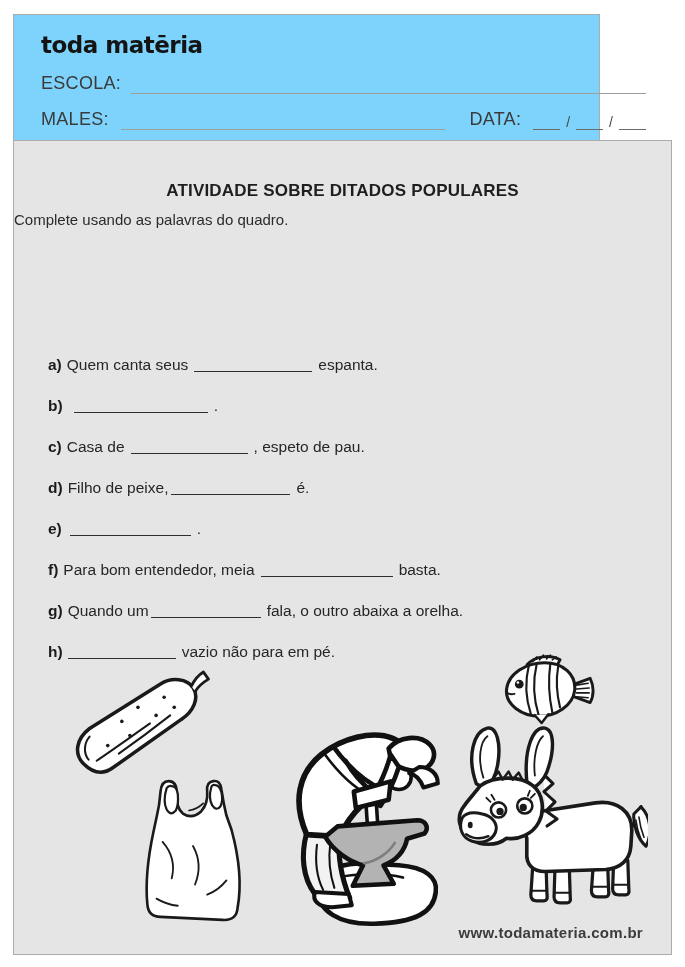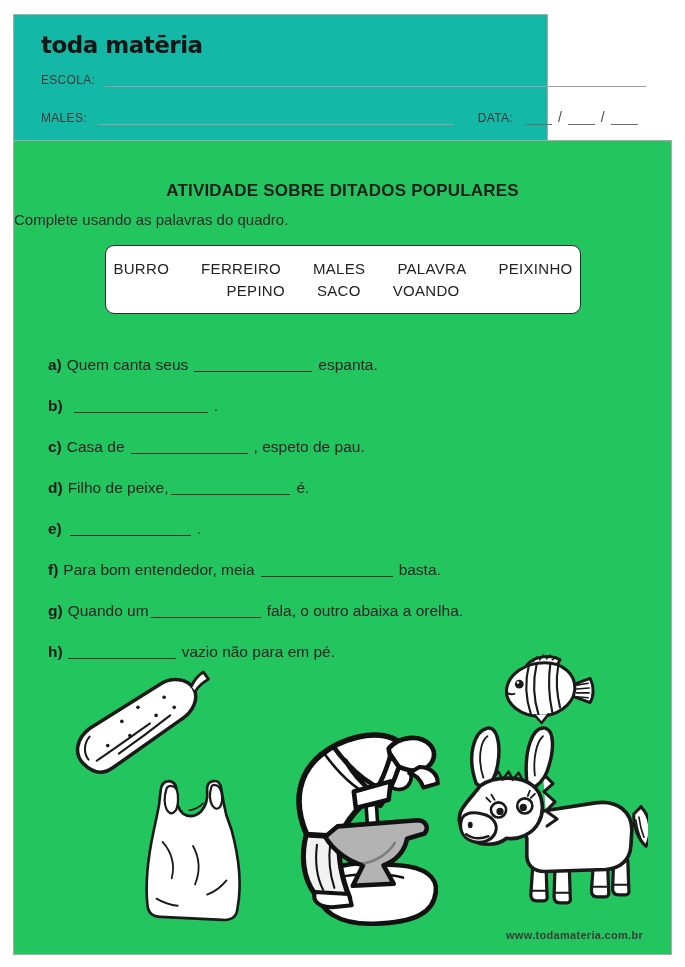--- a/index.html
+++ b/index.html
@@ -6,46 +6,46 @@
   html,body { background:#ffffff; }
   body {
     width:685px; height:967px; position:relative;
     font-family:"Liberation Sans", sans-serif;
     color:#262626;
   }
   .page { position:absolute; inset:0; }
 
   
   .header-box {
-    position:absolute; left:13px; top:14px; width:535px; height:127px;
-    border:1px solid #ababab; background:#14b8a6;
+    position:absolute; left:13px; top:14px; width:587px; height:127px;
+    border:1px solid #ababab; background:#7dd3fc;
   }
   .logo {
     position:absolute; left:27px; top:17px;
     font-family:"DejaVu Sans", sans-serif;
     font-weight:700; font-size:23px; letter-spacing:-0.5px; color:#141414;
   }
   .field-row { position:absolute; display:flex; align-items:flex-end; }
-  .field-label { font-size:12px; color:#3a3a3a; letter-spacing:0.3px; }
+  .field-label { font-size:18px; color:#3a3a3a; letter-spacing:0.3px; }
   .write-line {
     display:inline-block; border-bottom:1.5px solid #9e9e9e; height:14px;
   }
   .school-row { left:27px; top:58px; width:605px; }
   .school-row .write-line { flex:1; margin-left:10px; }
   .name-row { left:27px; top:94px; width:605px; }
   .name-line { width:355px; margin-left:12px; }
   .date-group { display:flex; align-items:flex-end; margin-left:24px; }
   .date-group .field-label { margin-right:12px; }
   .date-line { width:27px; border-bottom:1.5px solid #6b6b6b; }
   .date-slash { font-size:14px; color:#4a4a4a; margin:0 6px; }
 
   
   .main-box {
     position:absolute; left:13px; top:140px; width:659px; height:815px;
-    border:1px solid #ababab; background:#22c55e;
+    border:1px solid #ababab; background:#e5e5e5;
   }
   .ws-title {
     position:absolute; top:40px; left:0; width:100%;
     text-align:center; font-size:17px; font-weight:700; color:#1e1e1e;
     letter-spacing:0.2px;
   }
   .ws-instruction {
     position:absolute; top:70px; left:0; width:100%;
     text-align:left; font-size:15px; color:#2b2b2b;
   }
@@ -82,21 +82,21 @@
   .illus { position:absolute; }
   .illus svg { display:block; width:100%; height:100%; }
   .illus-cucumber   { left:49px;  top:522px; width:162px; height:136px; }
   .illus-bag        { left:116px; top:632px; width:126px; height:152px; }
   .illus-blacksmith { left:258px; top:540px; width:178px; height:256px; }
   .illus-fish       { left:480px; top:508px; width:102px; height:80px; }
   .illus-donkey     { left:432px; top:580px; width:202px; height:192px; }
 
   .site-footer {
     position:absolute; right:28px; bottom:13px;
-    font-size:11px; font-weight:700; color:#3c3c3c; letter-spacing:0.3px;
+    font-size:15px; font-weight:700; color:#3c3c3c; letter-spacing:0.3px;
   }
 </style>
 </head>
 <body>
 
 <div class="page">
 
   <div class="header-box">
     <div class="logo">toda matēria</div>
 
@@ -117,34 +117,20 @@
         <span class="write-line date-line"></span>
       </span>
     </div>
   </div>
 
   <div class="main-box">
 
     <div class="ws-title">ATIVIDADE SOBRE DITADOS POPULARES</div>
     <div class="ws-instruction">Complete usando as palavras do quadro.</div>
 
-    <div class="word-bank">
-      <div class="wb-row">
-        <span class="wb-word">BURRO</span>
-        <span class="wb-word">FERREIRO</span>
-        <span class="wb-word">MALES</span>
-        <span class="wb-word">PALAVRA</span>
-        <span class="wb-word">PEIXINHO</span>
-      </div>
-      <div class="wb-row">
-        <span class="wb-word">PEPINO</span>
-        <span class="wb-word">SACO</span>
-        <span class="wb-word">VOANDO</span>
-      </div>
-    </div>
 
     <div class="questions">
       <div class="question">
         <span class="q-letter">a)</span>
         <span class="q-text">Quem canta seus</span>
         <span class="blank"></span>
         <span class="q-text">espanta.</span>
       </div>
       <div class="question">
         <span class="q-letter">b)</span>

